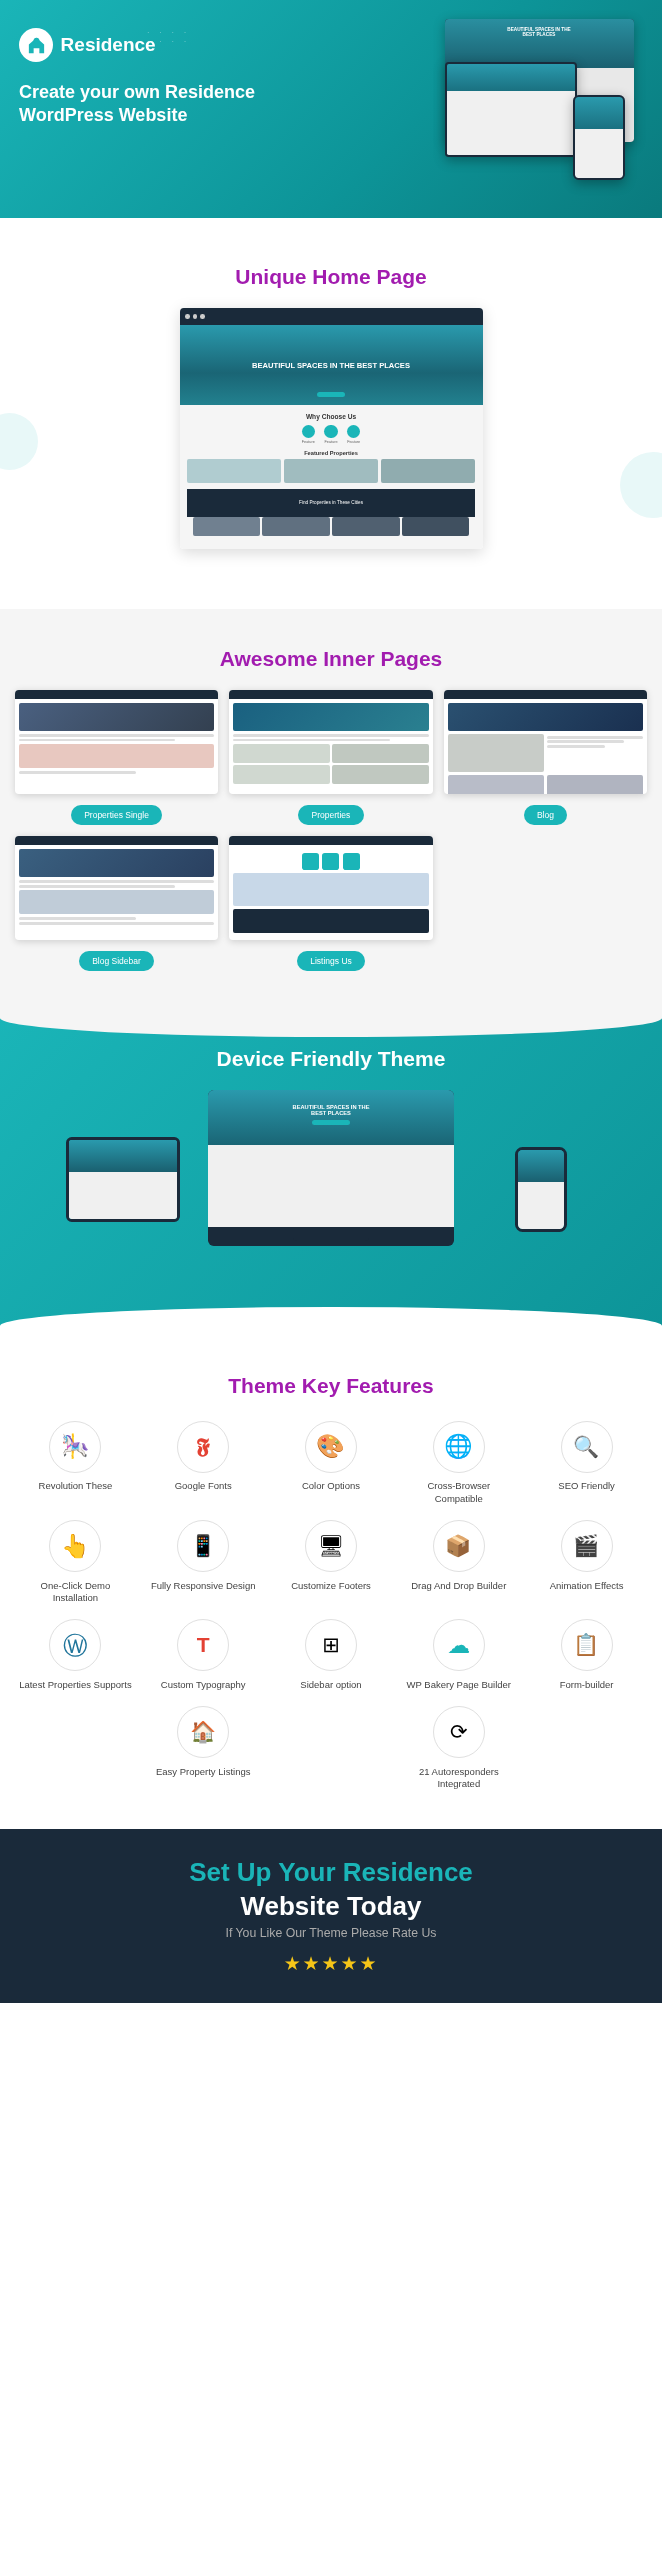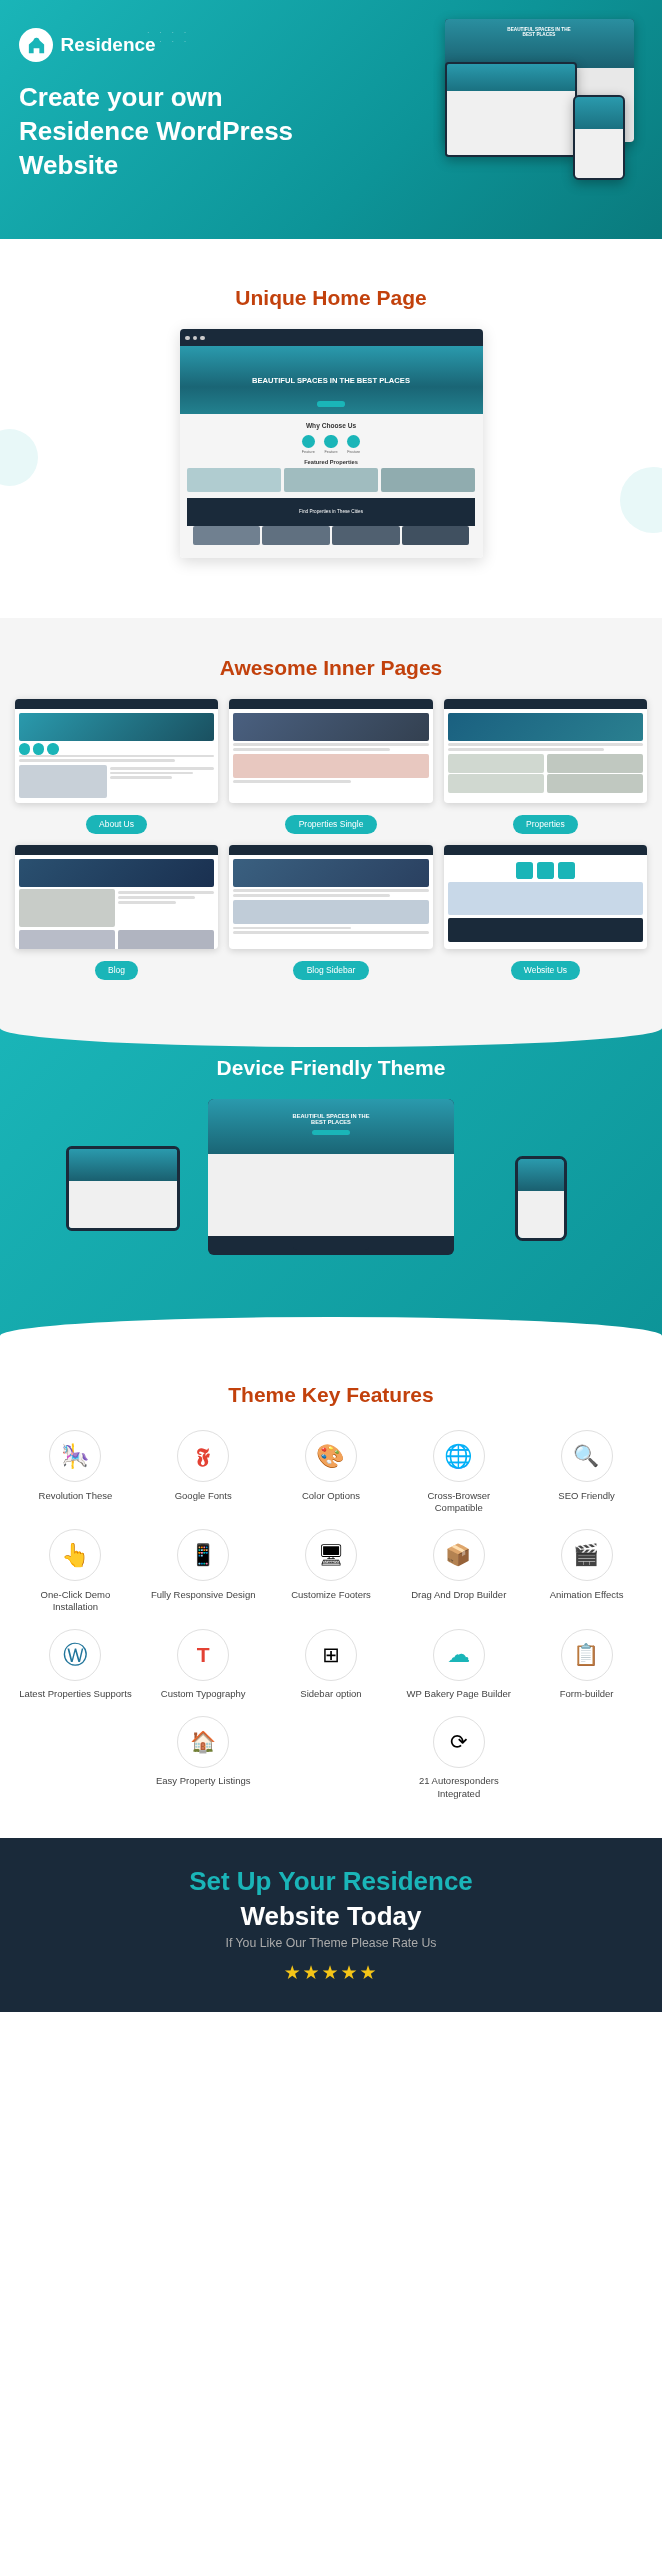--- a/index.html
+++ b/index.html
@@ -28,21 +28,21 @@
       justify-content: center;
       margin-right: 7.6px;
     }
     .hero-logo .logo-text {
       color: white;
       font-size: 19px;
       font-weight: bold;
     }
     .hero-tagline {
       color: white;
-      font-size: 26px;
+      font-size: 18px;
       font-weight: bold;
       line-height: 1.3;
       max-width: 284px;
       margin-bottom: 19px;
     }
     .hero-mockup {
       position: absolute;
       right: 9.5px;
       top: 9.5px;
       width: 341px;
@@ -112,21 +112,21 @@
 
     
     .section-white {
       background: #fff;
       padding: 38px 19px;
       text-align: center;
     }
     .section-title {
       font-size: 21px;
       font-weight: bold;
-      color: #c2410c;
+      color: #a21caf;
       margin-bottom: 19px;
     }
     .homepage-preview {
       display: inline-block;
       width: 303px;
       border-radius: 3.8px;
       overflow: hidden;
       box-shadow: 0 3.8px 15px rgba(0,0,0,0.15);
       position: relative;
     }
@@ -134,21 +134,21 @@
       background: #1a2a3a;
       height: 17px;
       display: flex;
       align-items: center;
       padding: 0 5.7px;
       gap: 2.8px;
     }
     .hp-dot { width: 4.7px; height: 4.7px; border-radius: 50%; background: #ccc; }
     .hp-hero {
       background: linear-gradient(180deg, #2a9aad 0%, #1a6575 60%, #22818f 100%);
-      height: 68px;
+      height: 80px;
       display: flex;
       align-items: center;
       justify-content: center;
       position: relative;
     }
     .hp-hero-text { color: white; font-size: 7.6px; font-weight: bold; text-align: center; }
     .hp-content { background: #f5f5f5; padding: 7.6px; }
     .hp-section-title { font-size: 6.6px; font-weight: bold; color: #333; text-align: center; margin-bottom: 5.7px; }
     .hp-icons-row { display: flex; justify-content: center; gap: 9.5px; margin-bottom: 5.7px; }
     .hp-icon-item { text-align: center; }
@@ -412,44 +412,20 @@
         </div>
       </div>
     </div>
   </div>
 
   <div class="section-gray">
     <div class="section-title">Awesome Inner Pages</div>
 
     <div class="inner-pages-grid">
 
-      <div class="inner-page-item">
-        <div class="inner-page-preview">
-          <div class="ip-header"></div>
-          <div class="ip-content">
-            <div class="ip-hero-img"></div>
-            <div class="ip-icons">
-              <div class="ip-icon-sm"></div>
-              <div class="ip-icon-sm"></div>
-              <div class="ip-icon-sm"></div>
-            </div>
-            <div class="ip-line full"></div>
-            <div class="ip-line medium"></div>
-            <div style="display:flex; gap:2.8px; margin-top:2.8px;">
-              <div style="width:45%;background:#c8d0d8;height:33px;border-radius:1.9px;"></div>
-              <div style="flex:1;">
-                <div class="ip-line full" style="margin-top:1.9px;"></div>
-                <div class="ip-line medium"></div>
-                <div class="ip-line short"></div>
-              </div>
-            </div>
-          </div>
-        </div>
-        <div class="ip-btn">About Us</div>
-      </div>
 
       <div class="inner-page-item">
         <div class="inner-page-preview">
           <div class="ip-header"></div>
           <div class="ip-content">
             <div class="ip-hero-img3"></div>
             <div class="ip-line full" style="margin-top:2.8px;"></div>
             <div class="ip-line medium"></div>
             <div style="margin-top:2.8px;background:#e8c8c0;height:24px;border-radius:1.9px;"></div>
             <div class="ip-line short" style="margin-top:2.8px;"></div>
@@ -521,21 +497,21 @@
           <div class="ip-content">
             <div style="display:flex;justify-content:center;gap:3.8px;margin-top:3.8px;">
               <div style="width:17px;height:17px;background:#1ab5b8;border-radius:2.8px;"></div>
               <div style="width:17px;height:17px;background:#1ab5b8;border-radius:2.8px;"></div>
               <div style="width:17px;height:17px;background:#1ab5b8;border-radius:2.8px;"></div>
             </div>
             <div class="ip-map"></div>
             <div style="background:#1a2a3a;height:24px;border-radius:1.9px;margin-top:2.8px;"></div>
           </div>
         </div>
-        <div class="ip-btn">Website Us</div>
+        <div class="ip-btn">Listings Us</div>
       </div>
 
     </div>
   </div>
 
   <div class="section-teal">
     <div class="teal-wave-top"></div>
     <div class="section-title">Device Friendly Theme</div>
     <div class="device-mockup-container">
 

